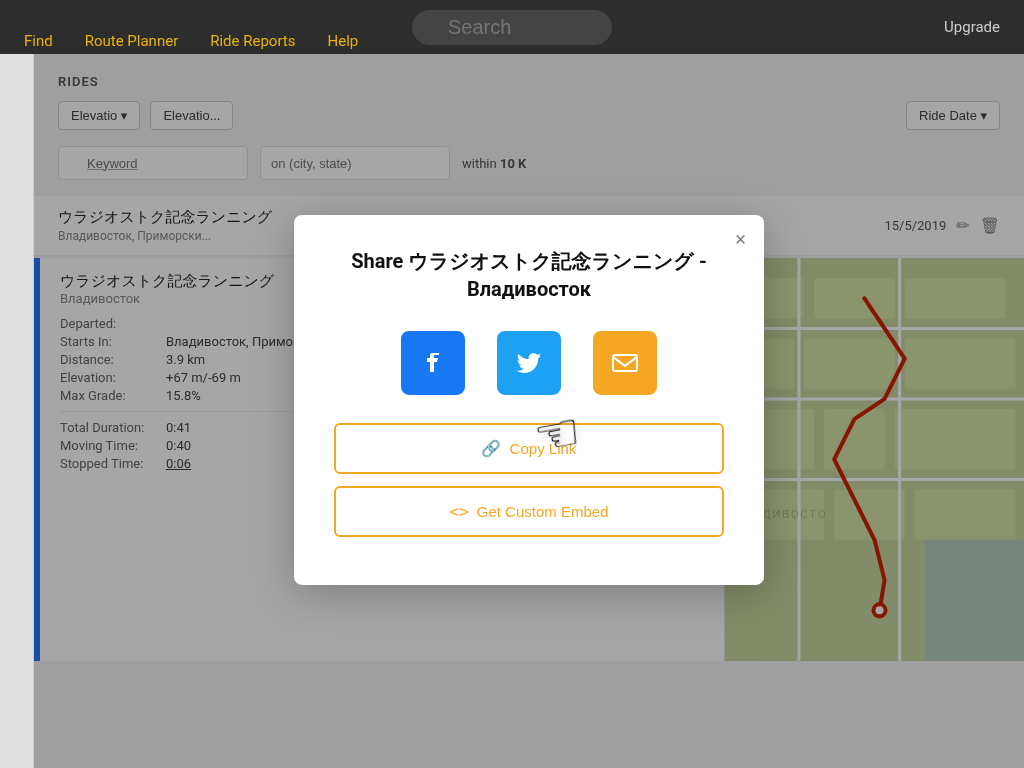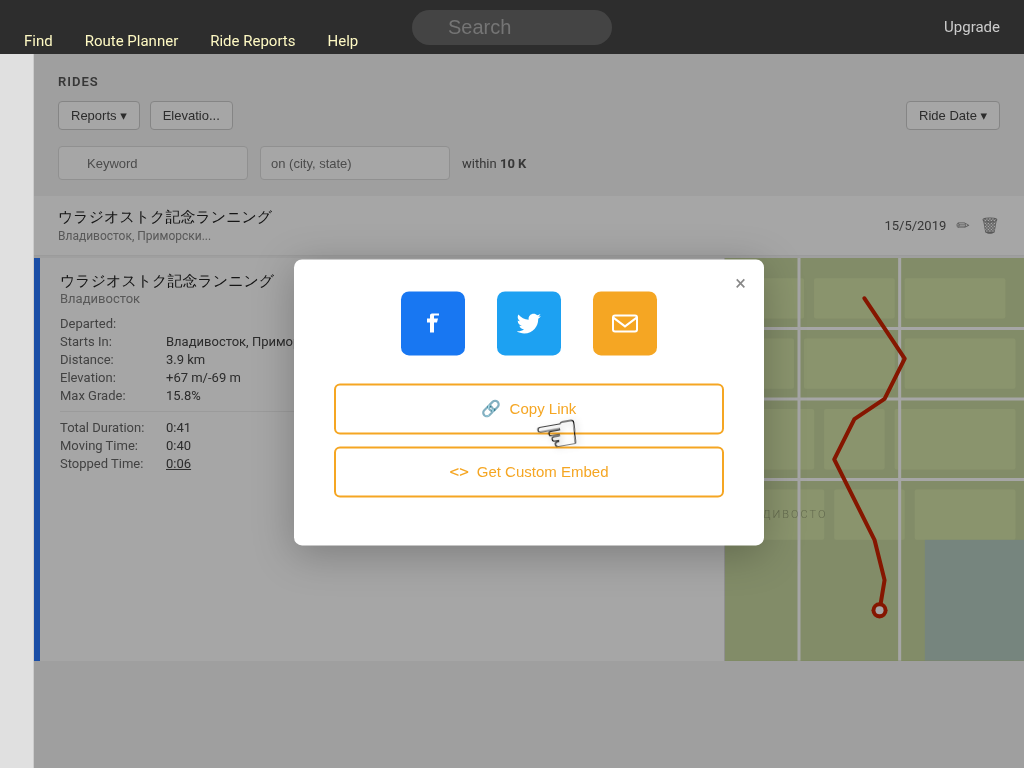--- a/index.html
+++ b/index.html
@@ -17,21 +17,21 @@
       background: #2d2d2d;
       height: 54px;
       display: flex;
       align-items: center;
       padding: 0 24px;
       gap: 32px;
       position: relative;
       z-index: 1;
     }
     .nav-link {
-      color: #fef9c3;
+      color: #eab308;
       font-size: 15px;
       cursor: pointer;
       margin-top: 28px;
     }
     .nav-search {
       position: absolute;
       left: 50%;
       transform: translateX(-50%);
       background: #444;
       border: none;
@@ -117,20 +117,21 @@
     }
     .keyword-input {
       background: white;
       border: 1px solid #ddd;
       border-radius: 4px;
       padding: 7px 12px 7px 32px;
       font-size: 13px;
       color: #888;
       position: relative;
       width: 200px;
+      text-decoration: underline;
     }
     .keyword-wrap {
       position: relative;
     }
     .keyword-icon {
       position: absolute;
       left: 10px;
       top: 50%;
       transform: translateY(-50%);
       color: #aaa;
@@ -323,21 +324,21 @@
 
 <div class="main">
 
   <div class="sidebar"></div>
 
   <div class="content">
 
     <div class="rides-header">RIDES</div>
 
     <div class="filters">
-      <button class="filter-btn">Reports ▾</button>
+      <button class="filter-btn">Elevatio ▾</button>
       <button class="filter-btn">Elevatio...</button>
       <div style="flex:1"></div>
       <button class="filter-btn">Ride Date ▾</button>
     </div>
 
     <div class="search-row">
       <div class="keyword-wrap">
         <span class="keyword-icon">🔍</span>
         <input class="keyword-input" placeholder="Keyword" type="text" style="padding-left: 28px; border: 1px solid rgb(221, 221, 221); border-radius: 4px; font-size: 13px; height: 34px; width: 190px; background: white; color: rgb(170, 170, 170);">
       </div>
@@ -436,20 +437,21 @@
           <div class="map-text" style="bottom:140px;left:10px;">ВЛАДИВОСТО</div>
         </div>
       </div>
     </div>
 
     <div class="overlay"></div>
 
     <div class="modal">
       <span class="modal-close">×</span>
 
+      <div class="modal-title">Share ウラジオストク記念ランニング - Владивосток</div>
 
       <div class="social-row">
         <div class="social-icon social-facebook">
           <svg width="32" height="32" viewBox="0 0 32 32" fill="white">
             <path d="M18 6h-3c-1.1 0-2 .9-2 2v3h-3v4h3v10h4V15h3l1-4h-4V8.5c0-.3.2-.5.5-.5H22V6h-4z"></path>
           </svg>
         </div>
         <div class="social-icon social-twitter">
           <svg width="32" height="32" viewBox="0 0 32 32" fill="white">
             <path d="M28 8.6c-.9.4-1.8.7-2.8.8 1-.6 1.8-1.6 2.2-2.7-1 .6-2 1-3.1 1.2-.9-1-2.2-1.6-3.7-1.6-2.8 0-5 2.2-5 5 0 .4 0 .8.1 1.1-4.2-.2-7.8-2.2-10.3-5.2-.4.7-.7 1.6-.7 2.5 0 1.7.9 3.2 2.2 4.1-.8 0-1.6-.2-2.2-.6v.1c0 2.4 1.7 4.4 4 4.9-.4.1-.9.2-1.3.2-.3 0-.6 0-1-.1.6 2 2.4 3.4 4.6 3.5-1.7 1.3-3.8 2.1-6.1 2.1-.4 0-.8 0-1.2-.1 2.2 1.4 4.8 2.2 7.5 2.2 9 0 14-7.5 14-14v-.6c1-.7 1.8-1.6 2.5-2.6z"></path>

